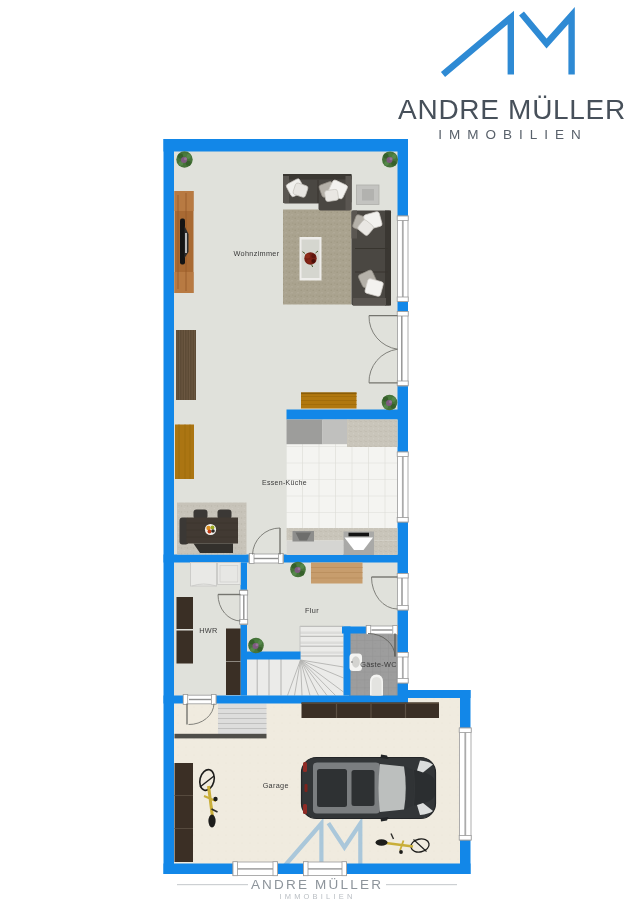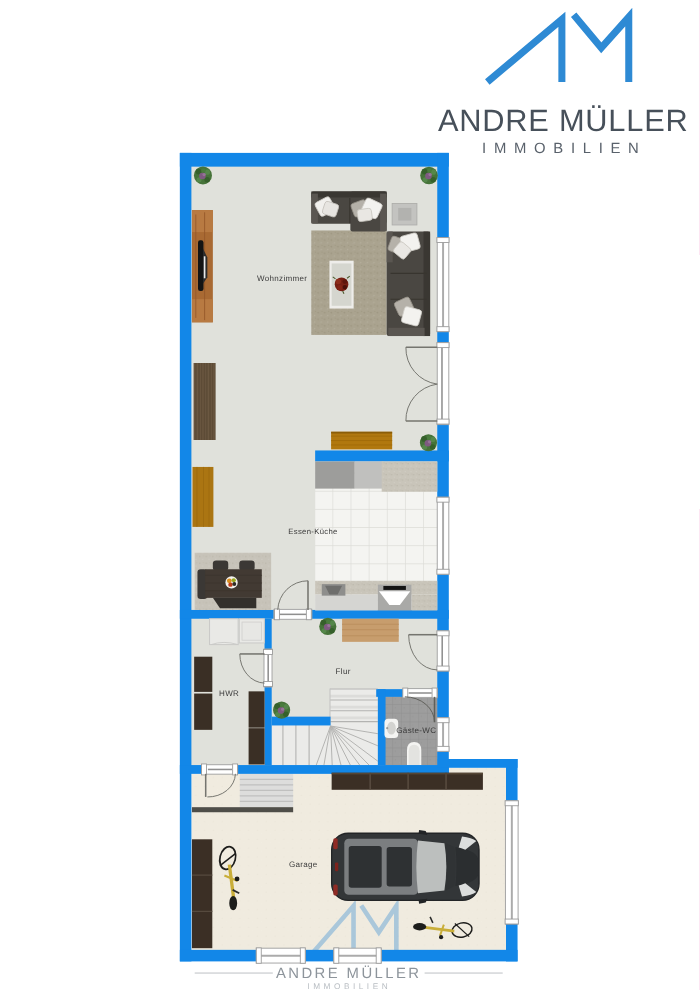--- a/index.html
+++ b/index.html
@@ -1,16 +1,16 @@
 <!DOCTYPE html>
 <html><head>
 <meta charset="utf-8">
 <style>
   html,body{margin:0;padding:0;background:#ffffff;}
-  .page{position:relative;width:636px;height:900px;background:#f9a8d4;overflow:hidden;font-family:"Liberation Sans",sans-serif;text-decoration:underline;}
+  .page{position:relative;width:636px;height:900px;background:#737373;overflow:hidden;font-family:"Liberation Sans",sans-serif;text-decoration:underline;}
   svg text{font-family:"Liberation Sans",sans-serif;}
 </style>
 </head>
 <body>
 <div class="page">
 <svg width="636" height="900" viewBox="0 0 636 900" xmlns="http://www.w3.org/2000/svg">
 <defs>
 <pattern id="ktile" width="16.5" height="16.5" patternUnits="userSpaceOnUse" x="286.5" y="447">
   <rect width="16.5" height="16.5" fill="#f4f4f1"></rect>
   <path d="M16.5,0 L16.5,16.5 L0,16.5" stroke="#dcdcd7" stroke-width="1.2" fill="none"></path>

